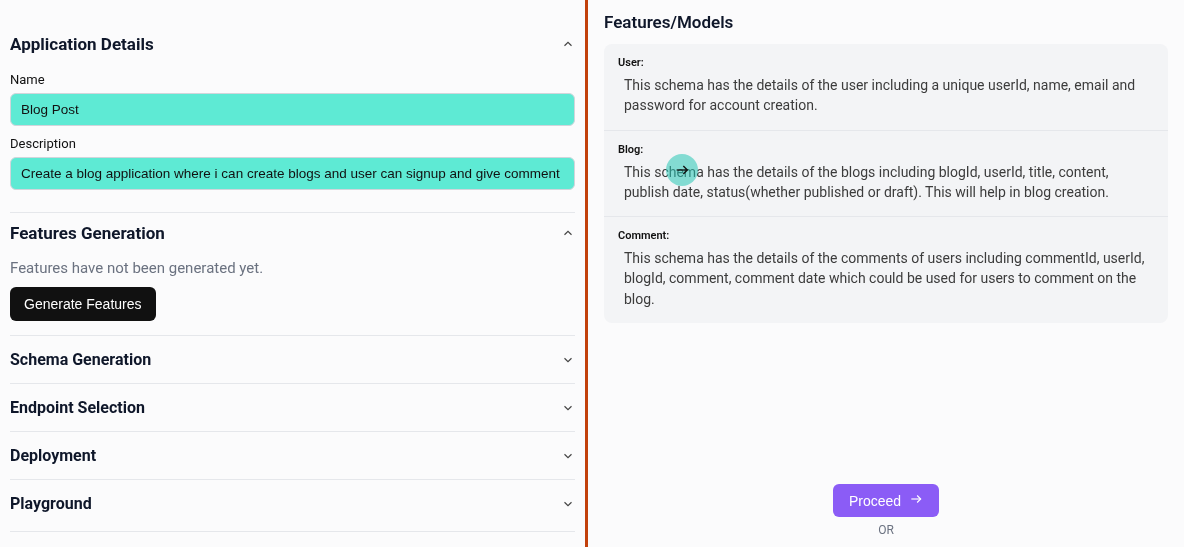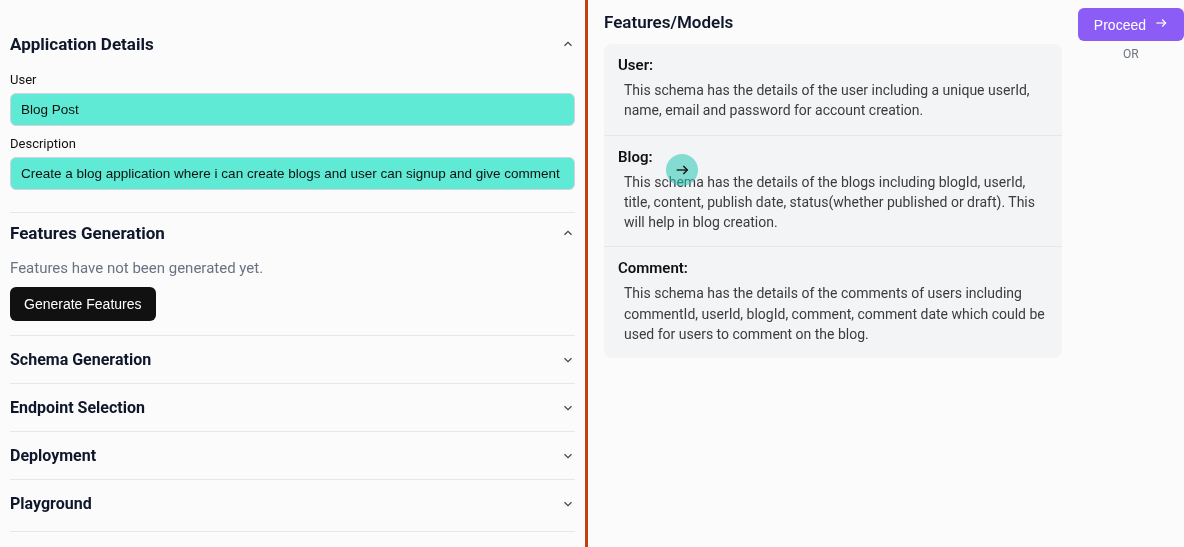--- a/index.html
+++ b/index.html
@@ -14,21 +14,21 @@
     }
     .left-panel {
       width: 588px;
       padding: 24px 10px 12px 10px;
       border-right: 3px solid #c2410c;
       overflow-y: auto;
     }
     .right-panel {
       flex: 1;
       display: flex;
-      flex-direction: row;
+      flex-direction: column;
       position: relative;
     }
     .right-content {
       flex: 1;
       padding: 12px 16px;
       overflow-y: auto;
     }
     .section-header {
       display: flex;
       align-items: center;
@@ -103,21 +103,21 @@
       background: #f3f4f6;
       border-radius: 8px;
       overflow: hidden;
     }
     .model-row {
       padding: 12px 14px 14px 14px;
       border-bottom: 1px solid #e5e7eb;
     }
     .model-row:last-child { border-bottom: none; }
     .model-name {
-      font-size: 15px;
+      font-size: 11px;
       font-weight: 600;
       color: #111;
       margin-bottom: 6px;
     }
     .model-desc {
       font-size: 14px;
       color: #3c3c3c;
       line-height: 1.45;
       padding-left: 6px;
     }
@@ -168,21 +168,21 @@
   
   <div class="section-header">
     <h2>Application Details</h2>
     <span class="chevron">
       <svg viewBox="0 0 24 24">
           <polyline points="6 15 12 9 18 15"></polyline>
         </svg>
     </span>
   </div>
 
-  <label class="field-label">User</label>
+  <label class="field-label">Name</label>
   <input class="text-input" type="text" value="Blog Post" style="">
 
   <label class="field-label">Description</label>
   <input class="text-input" type="text" value="Create a blog application where i can create blogs and user can signup and give comment" style="">
 
   <div style="height:18px"></div>
   <hr class="divider">
 
   
   <div class="section-header">

